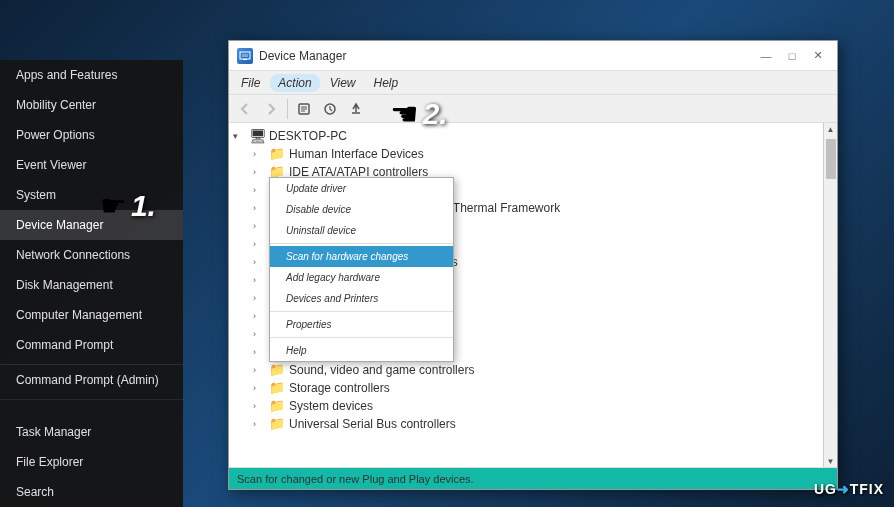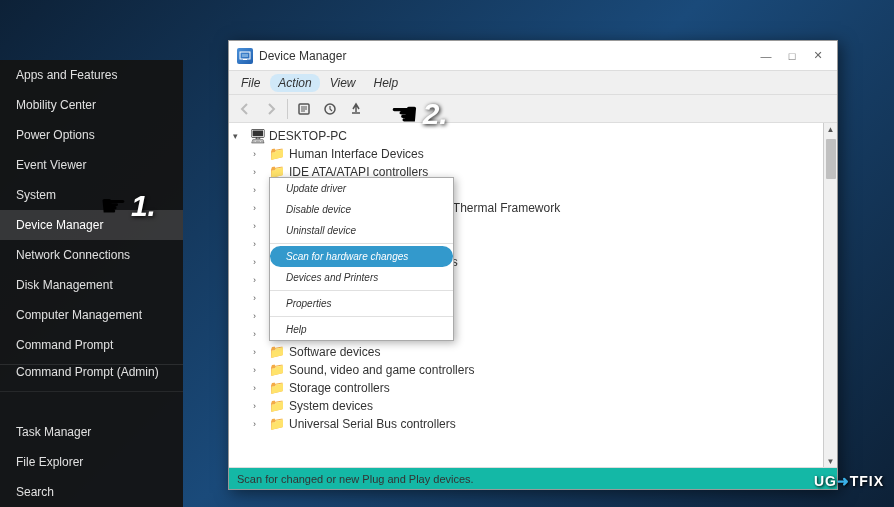--- a/index.html
+++ b/index.html
@@ -43,21 +43,21 @@
       justify-content: space-between;
       color: #e0e0e0;
     }
     .start-menu-item.highlighted {
       background: rgba(255,255,255,0.15);
       color: #fff;
     }
     .start-menu-item.separator {
       border-top: 1px solid rgba(255,255,255,0.1);
       margin-top: 4px;
-      padding-top: 0;
+      padding-top: 8px;
     }
 
     
     .annotation-1 {
       position: absolute;
       left: 100px;
       top: 188px;
       z-index: 10;
       display: flex;
       align-items: center;
@@ -233,21 +233,21 @@
       z-index: 100;
     }
     .ctx-item {
       padding: 5px 16px;
       font-size: 10px;
       color: #333;
       cursor: pointer;
       white-space: nowrap;
       font-style: italic;
     }
-    .ctx-item.highlighted { background: #3399cc; color: #fff; border-radius: 12px; }
+    .ctx-item.highlighted { background: #3399cc; color: #fff; }
     .ctx-separator {
       height: 1px;
       background: #e0e0e0;
       margin: 2px 0;
     }
 
     
     .status-bar {
       background: #14b8a6;
       border-top: 1px solid #ddd;
@@ -267,21 +267,21 @@
       z-index: 200;
       display: flex;
       align-items: center;
       gap: 4px;
       pointer-events: none;
     }
 
     
     .watermark {
       position: absolute;
-      bottom: 18px;
+      bottom: 10px;
       right: 10px;
       color: #fff;
       font-size: 14px;
       font-weight: bold;
       text-shadow: 1px 1px 3px #000;
       letter-spacing: 1px;
       z-index: 5;
     }
     .watermark span.ug { color: #fff; }
     .watermark span.arrow-logo { color: #3ab0e8; }
@@ -532,20 +532,21 @@
       </div>
       <div style="width:12px; height:12px; display:flex; align-items:center; justify-content:center; font-size:8px; color:#555; cursor:pointer;">▼</div>
     </div>
 
     <div class="context-menu">
       <div class="ctx-item">Update driver</div>
       <div class="ctx-item">Disable device</div>
       <div class="ctx-item">Uninstall device</div>
       <div class="ctx-separator"></div>
       <div class="ctx-item highlighted">Scan for hardware changes</div>
+      <div class="ctx-item">Add legacy hardware</div>
       <div class="ctx-item">Devices and Printers</div>
       <div class="ctx-separator"></div>
       <div class="ctx-item">Properties</div>
       <div class="ctx-separator"></div>
       <div class="ctx-item">Help</div>
     </div>
   </div>
 
   <div class="status-bar">
     <span>Scan for changed or new Plug and Play devices.</span>

